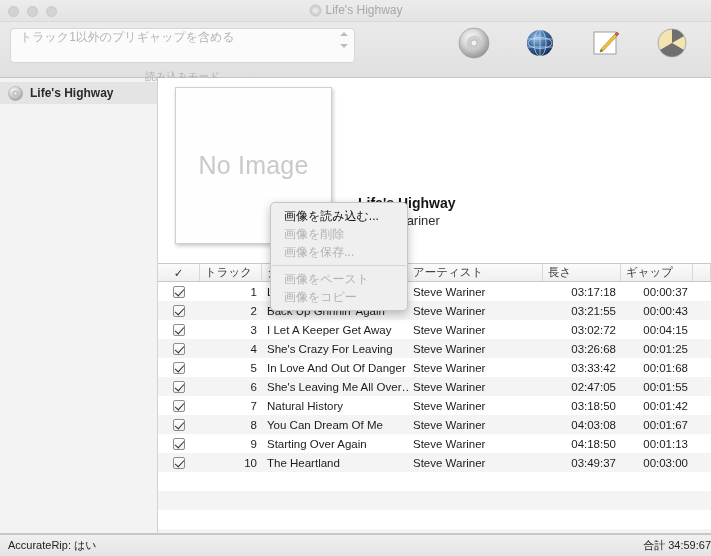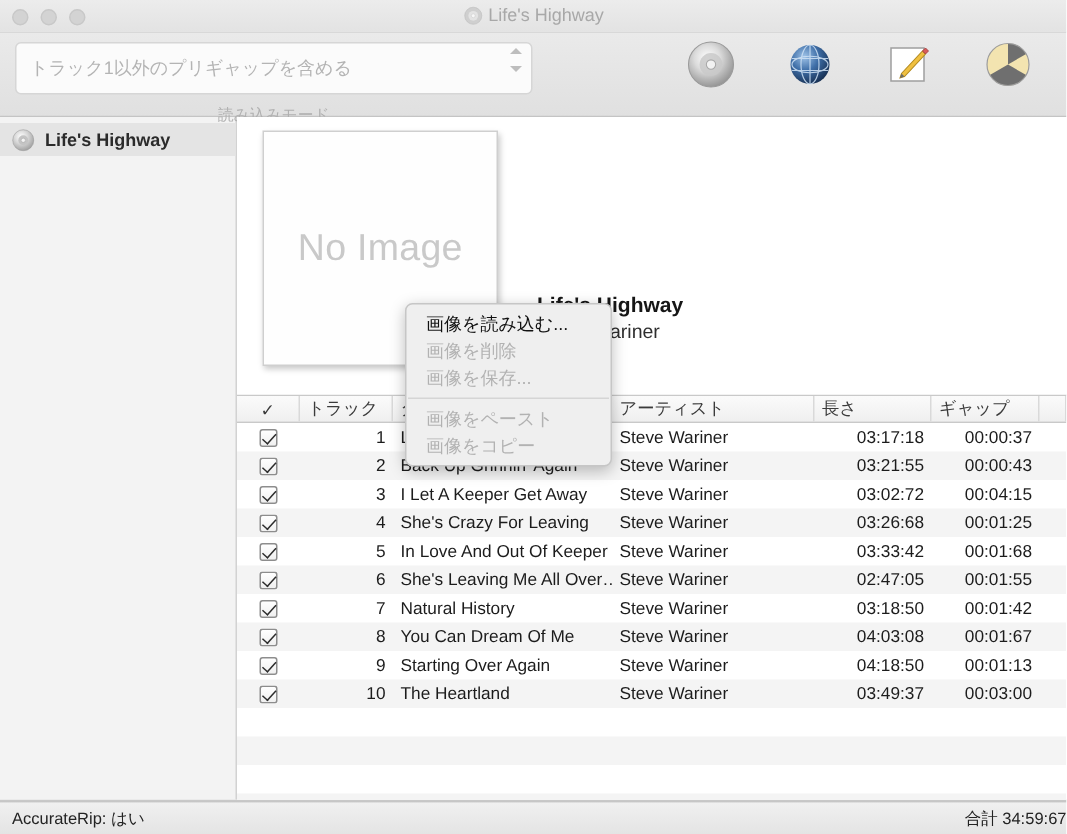--- a/index.html
+++ b/index.html
@@ -54,21 +54,21 @@
   }
   .mode-group {
     position: absolute; left: 10px; top: 6px; width: 345px;
   }
   .mode-select {
     position: relative;
     width: 345px; height: 35px;
     background: #fbfbfb;
     border: 1px solid #d6d6d6;
     border-radius: 4px;
-    display: flex; align-items: center;
+    display: flex; 
     padding: 0 22px 0 9px;
   }
   .mode-select span {
     font-size: 12px; color: #b4b4b4; white-space: nowrap;
     overflow: hidden; text-overflow: ellipsis;
   }
   .stepper {
     position: absolute; right: 6px; top: 3px;
     width: 9px; height: 16px;
     display: flex; flex-direction: column; justify-content: space-between;
@@ -439,21 +439,21 @@
               <div class="td c-art">Steve Wariner</div>
               <div class="td c-len right">03:26:68</div>
               <div class="td c-gap right">00:01:25</div>
               <div class="td c-tail"></div>
             </div>
             <div class="tr">
               <div class="td c-check center">
                 <span class="chk"></span>
               </div>
               <div class="td c-num right">5</div>
-              <div class="td c-title">In Love And Out Of Keeper</div>
+              <div class="td c-title">In Love And Out Of Danger</div>
               <div class="td c-art">Steve Wariner</div>
               <div class="td c-len right">03:33:42</div>
               <div class="td c-gap right">00:01:68</div>
               <div class="td c-tail"></div>
             </div>
             <div class="tr alt">
               <div class="td c-check center">
                 <span class="chk"></span>
               </div>
               <div class="td c-num right">6</div>

